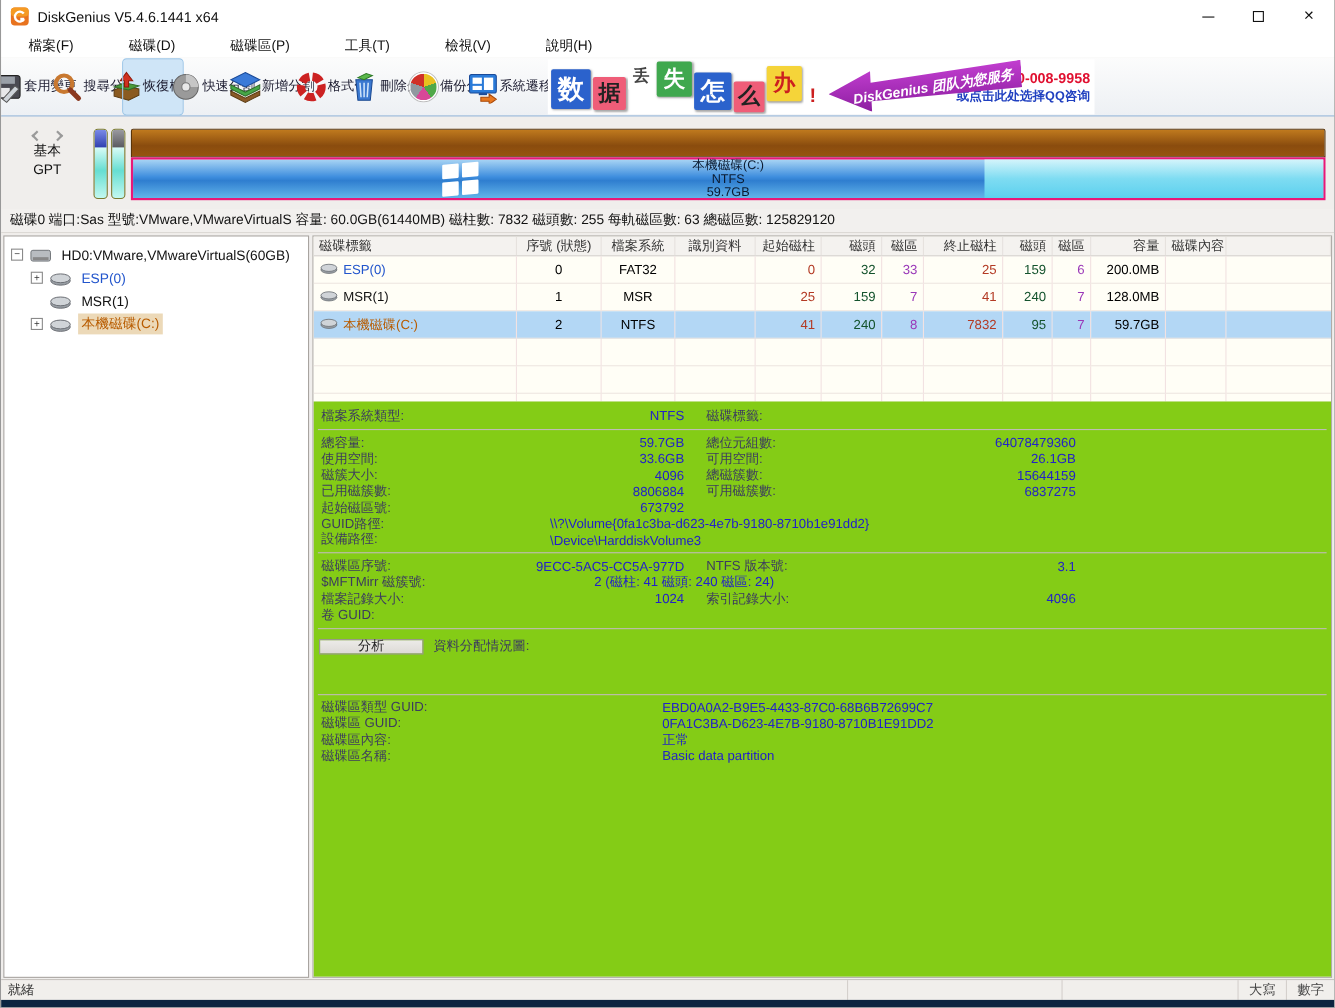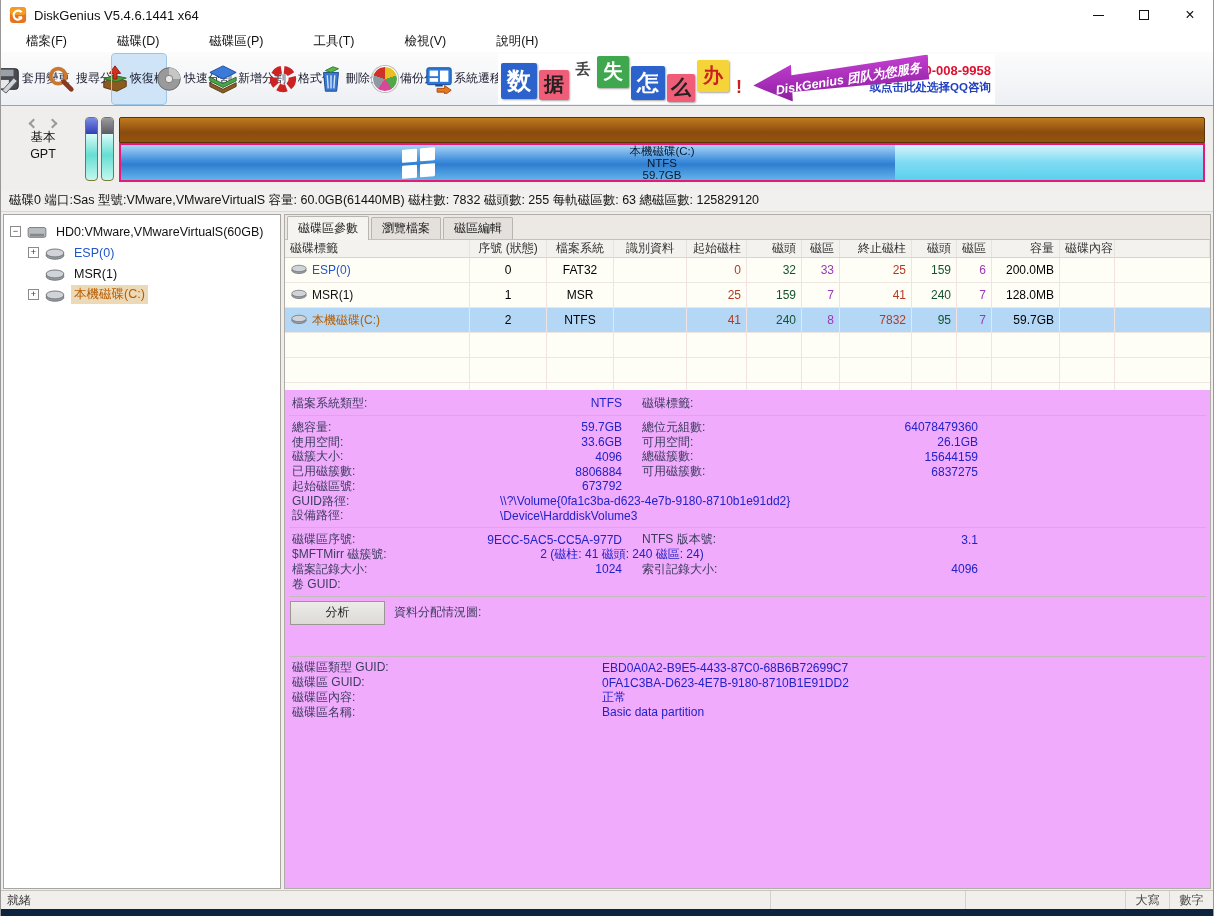--- a/index.html
+++ b/index.html
@@ -95,33 +95,33 @@
   .tcell{border-right:1px solid #f2e2e2;border-bottom:1px solid #eee6e0;display:flex;align-items:center;padding:0 5px;font-size:12px;white-space:nowrap;overflow:hidden;flex:none;}
   .thead .tcell{border-right:1px solid #e6e2de;border-bottom:none;}
   .al{justify-content:flex-start;}.ac{justify-content:center;}.ar{justify-content:flex-end;}
   .ccyl{color:#b33a24;}.chead{color:#14532d;}.csec{color:#9a38b8;}
   .trow.sel .tcell{background:#b3d7f5;}
   .tfill{flex:1;border-right:none;border-bottom:1px solid #eee6e0;}
   .pname{display:flex;align-items:center;gap:4px;}
   .pname svg{width:18px;height:13px;flex:none;}
 
   
-  .details{flex:1;padding-top:6px;font-size:12px;color:#3c3c5e;background:#f0abfc;overflow:hidden;}
+  .details{flex:1;padding-top:6px;font-size:12px;color:#3c3c5e;background:#84cc16;overflow:hidden;}
   .drow{display:flex;height:14.8px;align-items:center;padding-left:7px;white-space:nowrap;}
   .dl{width:150px;flex:none;}
   .dv{color:#2222c8;}
   .dv1{width:180px;text-align:right;flex:none;}
   .dl2{width:130px;margin-left:20px;flex:none;}
   .dv2{width:206px;text-align:right;flex:none;}
   .dvc{width:360px;text-align:center;flex:none;}
   .dvw{margin-left:58px;}
   .dvl{margin-left:160px;}
   .dsep{border-top:1px solid #c0bcb6;margin:4px 4px;}
   .arow{display:flex;align-items:center;height:24px;margin:1px 0 1px 5px;}
-  .abtn{width:95px;height:24px;background:linear-gradient(180deg,#ecebe8,#dddad6);border:1px solid #9a9691;font-size:12px;display:flex;align-items:center;justify-content:center;color:#222;}
+  .abtn{width:95px;height:14px;background:linear-gradient(180deg,#ecebe8,#dddad6);border:1px solid #9a9691;font-size:12px;display:flex;align-items:center;justify-content:center;color:#222;}
   .albl{margin-left:9px;}
   .dspacer{height:26px;}
 
   
   .statusbar{height:19px;background:#f1efec;border-top:1px solid #c8c4c0;display:flex;align-items:center;font-size:12px;color:#333;flex:none;}
   .sbready{flex:1;padding-left:6px;}
   .sbcell{width:195px;height:100%;border-left:1px solid #d4d0cc;}
   .sbcell2{width:160px;height:100%;border-left:1px solid #d4d0cc;}
   .sbind{width:44px;height:100%;display:flex;align-items:center;justify-content:center;border-left:1px solid #d4d0cc;color:#444;}
   .bottomstrip{height:7px;background:#0c2440;flex:none;}
@@ -345,25 +345,20 @@
           <span class="tico">
             <svg viewBox="0 0 24 18">
               <ellipse cx="12" cy="11.5" rx="10" ry="4.5" fill="#9aa0a6" stroke="#686c72"></ellipse>
               <ellipse cx="12" cy="9" rx="10" ry="4.5" fill="#d0d4d8" stroke="#686c72"></ellipse>
             </svg>
           </span>
           <span class="tlbl sel" style="color: rgb(184, 92, 0);">本機磁碟(C:)</span>
         </div>
       </div>
     <div class="rpanel">
-      <div class="tabs" id="tabs">
-          <div class="tab active">磁碟區參數</div>
-          <div class="tab">瀏覽檔案</div>
-          <div class="tab">磁區編輯</div>
-        </div>
       <div class="gridwrap" id="grid">
           <div class="trow thead">
             <div class="tcell al" style="width: 185px;">磁碟標籤</div>
             <div class="tcell ac" style="width: 77px;">序號 (狀態)</div>
             <div class="tcell ac" style="width: 67px;">檔案系統</div>
             <div class="tcell ac" style="width: 73px;">識別資料</div>
             <div class="tcell ar" style="width: 60px;">起始磁柱</div>
             <div class="tcell ar" style="width: 55px;">磁頭</div>
             <div class="tcell ar" style="width: 38px;">磁區</div>
             <div class="tcell ar" style="width: 72px;">終止磁柱</div>

